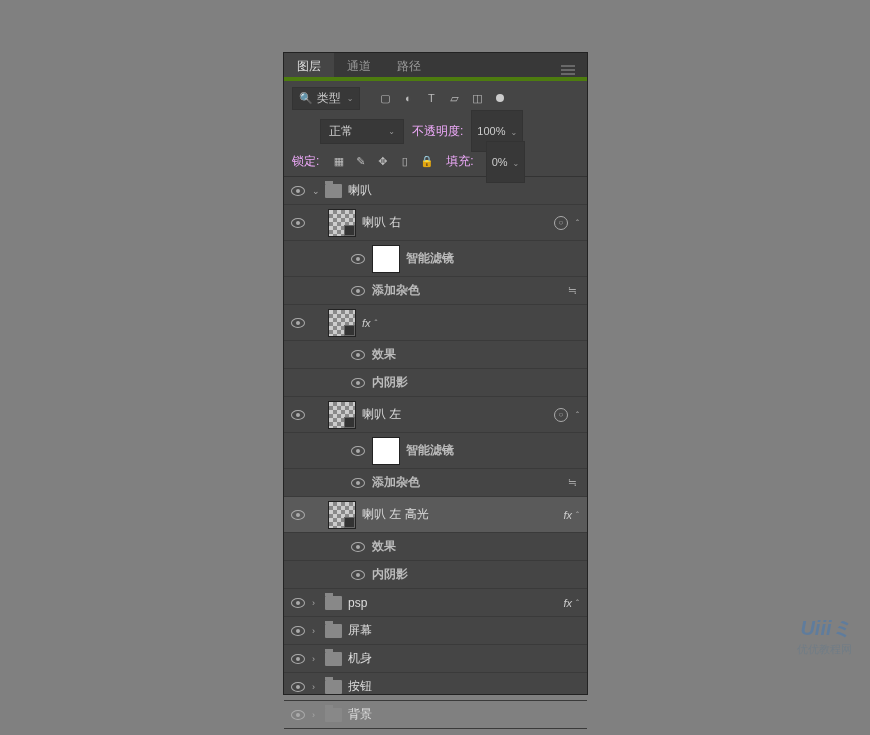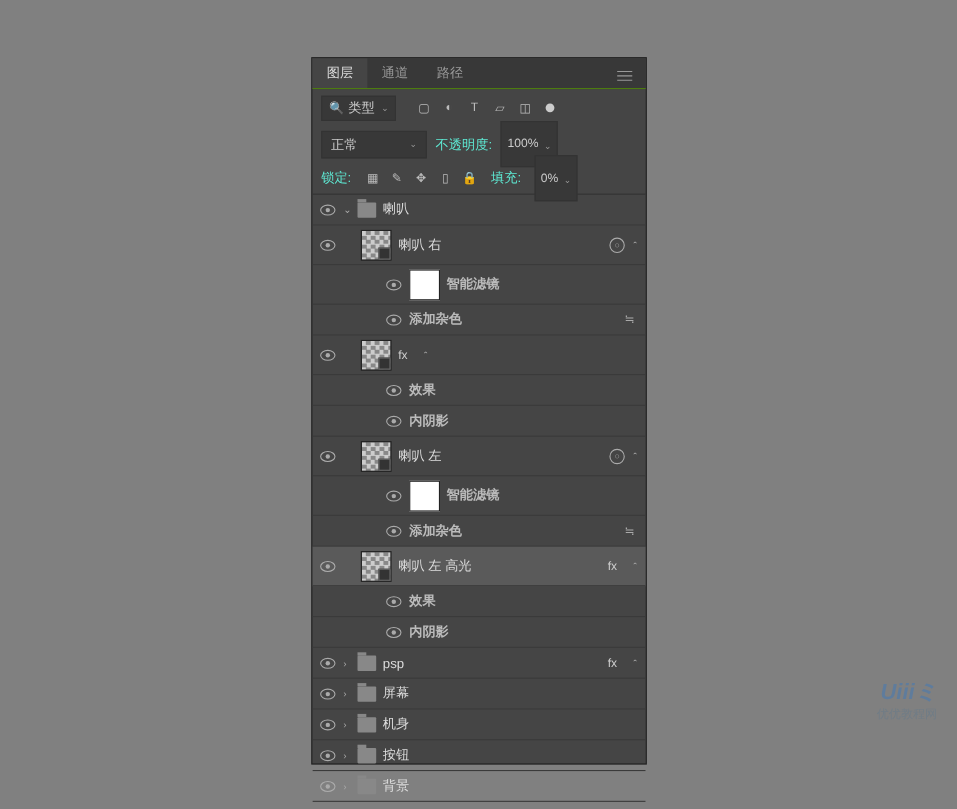--- a/index.html
+++ b/index.html
@@ -1,53 +1,53 @@
 <!DOCTYPE html>
 <html><head>
 <meta charset="utf-8">
 <style>
 *{margin:0;padding:0;box-sizing:border-box;font-family:"Microsoft YaHei",sans-serif;}
 body{background:#808080;width:870px;height:735px;position:relative;}
 .panel{position:absolute;left:283px;top:52px;width:305px;height:643px;background:#454545;border:1px solid #222;}
-.tabs{display:flex;height:28px;background:#383838;border-bottom:1px solid #4d7c0f;text-align:center;}
+.tabs{display:flex;height:28px;background:#383838;border-bottom:4px solid #4d7c0f;text-align:center;}
 .tab{padding:5px 13px;font-size:12px;color:#999;cursor:pointer;}
 .tab.active{background:#454545;color:#ddd;}
 .menu-icon{margin-left:auto;padding:8px 12px;color:#999;cursor:pointer;}
 .menu-icon svg{width:14px;height:10px;}
 .filter-row{display:flex;align-items:center;padding:5px 8px;gap:6px;height:34px;}
 .search-type{display:flex;align-items:center;background:#383838;border:1px solid #333;padding:2px 6px;font-size:12px;color:#ccc;gap:4px;}
 .search-type .mag{font-size:11px;}
 .chev{font-size:8px;color:#999;margin-left:2px;}
 .filter-icons{display:flex;gap:9px;margin-left:12px;}
 .fi{width:14px;height:14px;display:flex;align-items:center;justify-content:center;color:#bbb;font-size:11px;}
 .dot{width:8px;height:8px;border-radius:50%;background:#ccc;}
 .blend-row{display:flex;align-items:center;padding:6px 8px;gap:8px;height:32px;}
-.blend-select{background:#383838;border:1px solid #333;padding:3px 8px;font-size:12px;color:#ccc;width:96px;display:flex;justify-content:space-between;align-items:center;}
-.label{font-size:12px;color:#5eead4;}
+.blend-select{background:#383838;border:1px solid #333;padding:3px 8px;font-size:12px;color:#ccc;width:84px;display:flex;justify-content:space-between;align-items:center;margin-left:28px;}
+.label{font-size:12px;color:#f0abfc;}
 .opacity-val{background:#383838;border:1px solid #333;padding:14px 5px;font-size:11px;color:#ccc;display:flex;align-items:flex-end;gap:3px;}
 .lock-row{display:flex;align-items:center;padding:5px 8px;gap:12px;height:30px;border-bottom:1px solid #333;}
 .lock-icons{display:flex;gap:7px;}
 .li{width:15px;height:15px;display:flex;align-items:center;justify-content:center;color:#bbb;font-size:11px;}
 .layers{overflow-y:hidden;}
 .layer{display:flex;align-items:center;height:28px;border-bottom:1px solid #3a3a3a;padding-right:8px;}
 .layer.thumb-row{height:36px;}
 .layer.selected{background:#5a5a5a;justify-content:flex-end;}
 .vis{width:28px;display:flex;justify-content:center;}
 .eye{width:14px;height:10px;border:1px solid #aaa;border-radius:50%;position:relative;}
 .eye::after{content:"";position:absolute;width:4px;height:4px;background:#aaa;border-radius:50%;left:4px;top:2px;}
 .arrow{color:#aaa;font-size:9px;margin-right:3px;width:10px;}
 .indent{width:16px;}
 .folder{width:17px;height:14px;background:#888;border-radius:1px;margin-right:6px;position:relative;}
 .folder::before{content:"";position:absolute;top:-3px;left:0;width:8px;height:3px;background:#888;}
 .thumb{width:28px;height:28px;background:repeating-conic-gradient(#888 0 25%,#ccc 0 50%) 0 0/8px 8px;border:1px solid #222;margin-right:6px;position:relative;}
 .thumb.so::after{content:"";position:absolute;bottom:0;right:0;width:9px;height:9px;background:#333;border:1px solid #666;}
 .thumb.white{background:#fff;}
 .lname{font-size:12px;color:#ddd;flex:1;}
 .lname.sub{color:#bbb;font-weight:bold;}
-.fx{font-size:11px;color:#ccc;margin-right:11px;}
+.fx{font-size:11px;color:#ccc;font-style:italic;margin-right:0;}
 .smart{width:14px;height:14px;border:1px solid #aaa;border-radius:50%;margin-right:4px;display:flex;align-items:center;justify-content:center;font-size:8px;color:#aaa;}
 .coll{color:#aaa;font-size:9px;margin-left:4px;}
 .blend-ico{color:#aaa;font-size:11px;margin-right:2px;}
 .watermark{position:absolute;right:18px;bottom:78px;color:#667a8a;font-size:11px;text-align:right;opacity:0.6;}
 .wm-top{color:#4a7ab0;font-weight:bold;font-size:20px;font-style:italic;}
 </style>
 </head>
 <body>
 
 <div class="panel">

